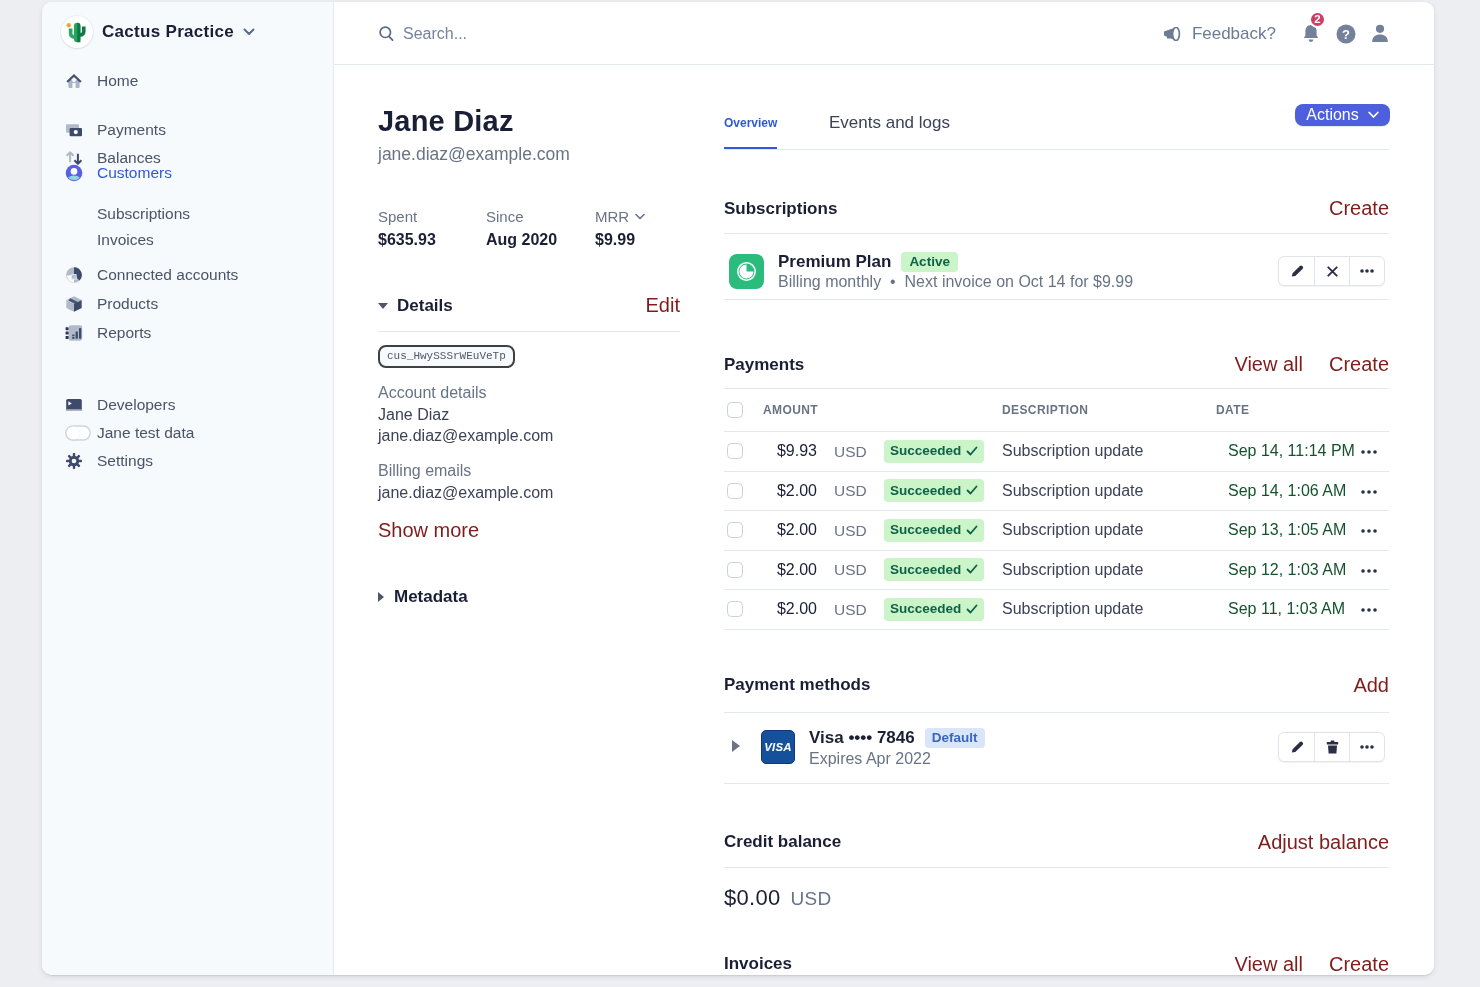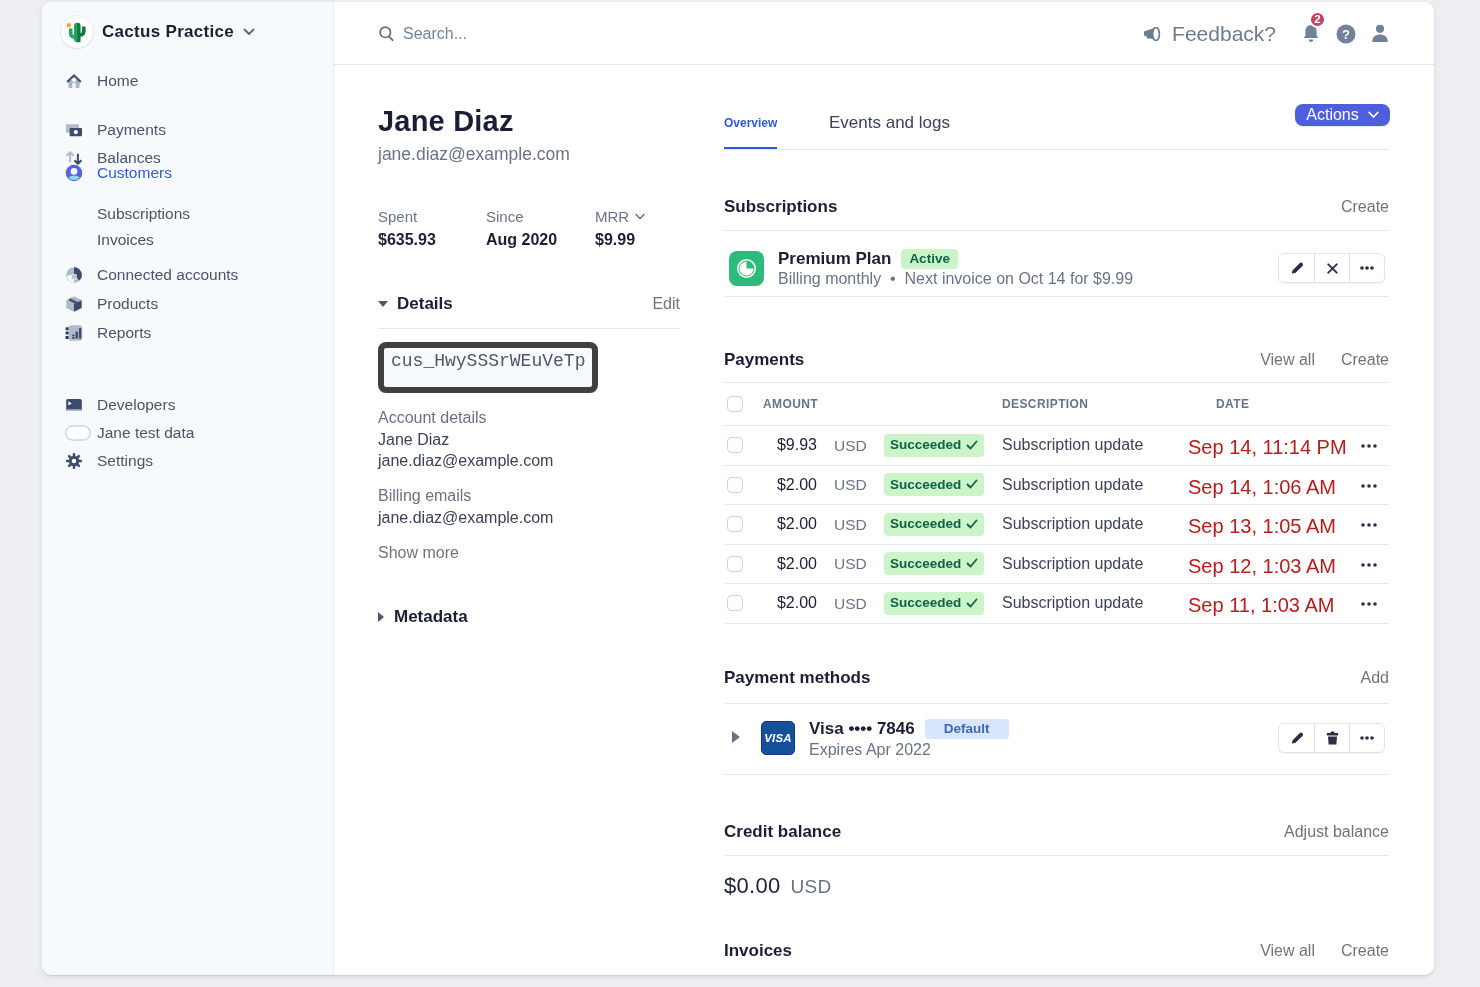--- a/index.html
+++ b/index.html
@@ -18,40 +18,40 @@
 .srow.active .lb { color:#2f59d8; }
 .logo { position:absolute; left:19px; top:14px; display:flex; align-items:center; }
 .logo .badge { width:32px; height:32px; border-radius:50%; background:#fff; box-shadow:0 0 0 1px rgba(0,0,0,.04), 0 1px 2px rgba(0,0,0,.08); }
 .logo .nm { margin-left:9px; font-size:17px; font-weight:700; color:#1a1f36; letter-spacing:.3px; }
 .logo svg.chev { margin-left:9px; }
 
 
 .search { position:absolute; left:45px; top:0; height:63px; display:flex; align-items:center; color:#74829c; font-size:16px; }
 .search svg { margin-right:9px; }
 .topright { position:absolute; right:44px; top:0; height:63px; display:flex; align-items:center; }
-.feedback { display:flex; align-items:center; color:#6b7c93; font-size:21px; font-weight:500; }
+.feedback { display:flex; align-items:center; color:#6b7c93; font-size:17px; font-weight:500; }
 .feedback svg { margin-right:9px; }
 
 
 .leftcol { position:absolute; left:44px; top:0; width:302px; }
 .rightcol { position:absolute; left:390px; right:45px; top:0; }
 
 h1.name { margin-top:39px; font-size:29px; font-weight:700; color:#1a1f36; letter-spacing:.2px; }
 .email { margin-top:6px; font-size:17.5px; color:#697386; }
 .stats { display:flex; margin-top:43px; }
 .stat { }
 .stat .sl { font-size:15px; color:#697386; display:flex; align-items:center; }
 .stat .sv { margin-top:6px; font-size:16px; font-weight:700; color:#1a1f36; }
 .details-head { margin-top:45px; display:flex; align-items:center; }
 .details-head .tri { width:0; height:0; border-left:5px solid transparent; border-right:5px solid transparent; border-top:6px solid #4f566b; margin-right:9px; }
 .details-head .t { font-size:17px; font-weight:700; color:#1a1f36; }
 .details-head .edit { margin-left:auto; }
-a.lnk { color:#737373; font-size:16px; font-weight:500; text-decoration:none; }
+a.lnk { color:#7f1d1d; font-size:20px; font-weight:500; text-decoration:none; }
 .hr { height:1px; background:#e3e8ee; }
-.cusbadge { display:inline-block; font-family:"Liberation Mono", monospace; font-size:18px; color:#4f566b; background:#f7fafc; border:6px solid #404040; border-radius:8px; padding:3px 7px 16px; }
+.cusbadge { display:inline-block; font-family:"Liberation Mono", monospace; font-size:11px; color:#4f566b; background:#f7fafc; border:2px solid #404040; border-radius:8px; padding:3px 7px 4px; }
 .glabel { font-size:16px; color:#697386; }
 .gval { font-size:16px; color:#3c4257; margin-top:4px; }
 .meta-head { display:flex; align-items:center; }
 .meta-head .tri { width:0; height:0; border-top:5px solid transparent; border-bottom:5px solid transparent; border-left:6px solid #4f566b; margin-right:10px; }
 .meta-head .t { font-size:17px; font-weight:700; color:#1a1f36; }
 
 
 .tabs { position:relative; height:84px; }
 .tab { position:absolute; top:30px; height:54px; display:flex; align-items:center; font-size:12px; }
 .tab.active { color:#2f59d8; font-weight:600; }
@@ -75,30 +75,30 @@
 .btngroup .bg-btn + .bg-btn { border-left:1px solid #dfe3ea; }
 .prow { position:relative; height:38.5px; }
 .prow .cb { position:absolute; left:2.5px; top:11px; width:16px; height:16px; border:1px solid #c9d2dc; border-radius:4.5px; background:#fff; }
 .hdr { font-size:12px; font-weight:700; color:#697386; letter-spacing:.4px; }
 .prow .amt { position:absolute; left:0px; top:10px; width:93px; text-align:right; font-size:16px; font-weight:500; color:#1a1f36; }
 .prow .usd { position:absolute; left:110px; top:10.5px; font-size:15.5px; color:#697386; }
 .prow .stat-badge { position:absolute; left:160px; top:7.5px; }
 .badge-succ { display:inline-flex; align-items:center; background:#cbf4c9; color:#0e6245; font-size:13.5px; font-weight:700; border-radius:4px; padding:0px 6px 1px; height:23px; }
 .badge-succ svg { margin-left:5px; }
 .prow .desc { position:absolute; left:278px; top:10px; font-size:16px; color:#3c4257; }
-.prow .date { position:absolute; left:464px; top:10px; font-size:20px; color:#b91c1c; }
+.prow .date { position:absolute; left:504px; top:10px; font-size:16px; color:#14532d; }
 .prow .dots { position:absolute; right:12px; top:17px; line-height:0; color:#3c4257; }
 .rule { height:1px; background:#e3e8ee; }
 
 .pmrow { position:relative; height:70px; }
 .pmrow .tri { position:absolute; left:8px; top:27px; width:0; height:0; border-top:6px solid transparent; border-bottom:6px solid transparent; border-left:8px solid #697386; }
 .visa { position:absolute; left:37px; top:17px; width:34px; height:34px; border-radius:5px; background:#15519b; border:1.5px solid #17357c; display:flex; align-items:center; justify-content:center; }
 .pmrow .l1 { position:absolute; left:85px; top:15.5px; display:flex; align-items:center; }
 .pmrow .l1 .cardno { font-size:17px; font-weight:700; color:#1a1f36; }
-.badge-blue { margin-left:10px; background:#d8e5fb; color:#3b66bc; font-size:13.5px; font-weight:700; border-radius:4px; padding:2px 19px 3px; }
+.badge-blue { margin-left:10px; background:#d8e5fb; color:#3b66bc; font-size:13.5px; font-weight:700; border-radius:4px; padding:2px 7px 3px; }
 .pmrow .l2 { position:absolute; left:85px; top:37px; font-size:16px; color:#697386; }
 
 .credit-val { font-size:22px; color:#1a1f36; letter-spacing:.3px; }
 .credit-val .cur { font-size:19px; color:#697386; margin-left:10px; font-weight:400; }
 </style>
 </head>
 <body>
 <div class="window">
   <div class="sidebar" id="sidebar">
     <div class="logo">

